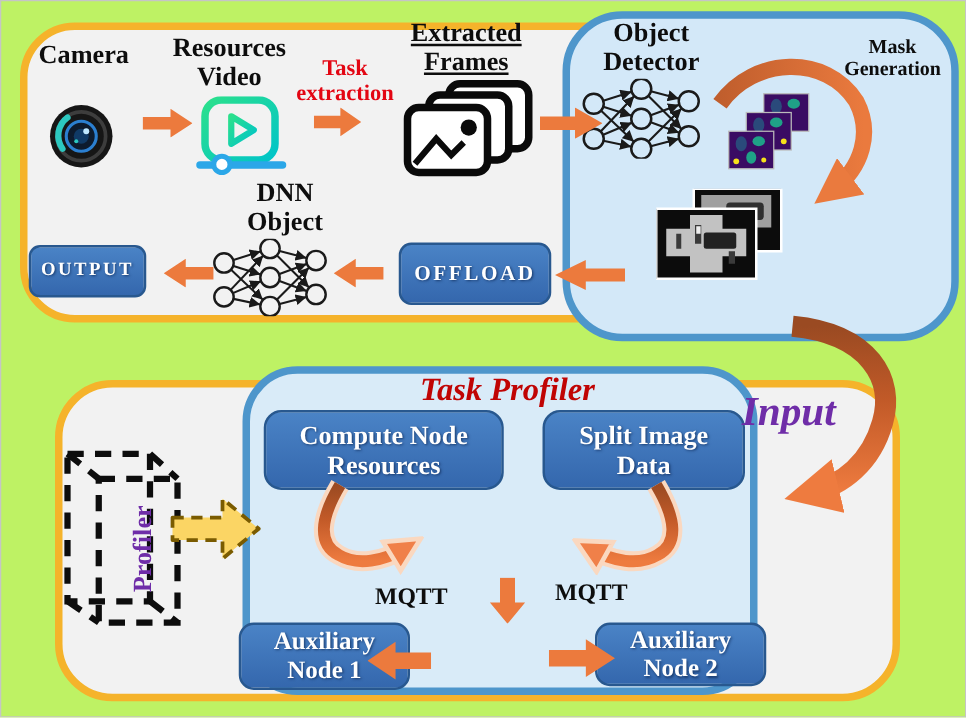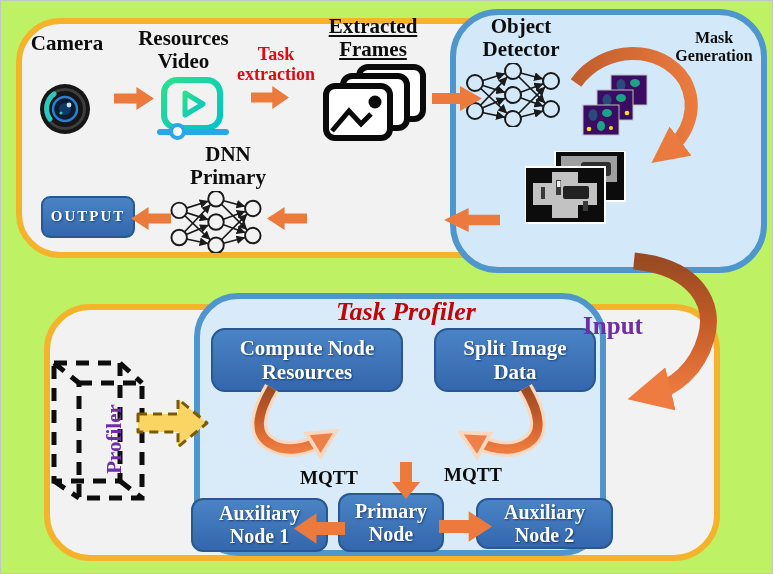--- a/index.html
+++ b/index.html
@@ -169,25 +169,26 @@
       <rect x="27" y="21" width="26" height="46" fill="#c2c2c2"></rect>
       <rect x="38" y="35" width="26" height="13" rx="2" fill="#222"></rect>
       <rect x="31" y="29" width="5" height="15" fill="#3a3a3a"></rect>
       <rect x="32" y="30" width="3.5" height="6" fill="#eee"></rect>
       <rect x="16" y="36" width="4" height="12" fill="#3a3a3a"></rect>
       <rect x="58" y="50" width="5" height="10" fill="#3a3a3a"></rect>
     </svg>
   </div>
 
 
+  <div class="btn" style="left:318px;top:193px;width:122px;height:50px;border-radius:10px;font-size:17px;letter-spacing:2px;">OFFLOAD</div>
   <div class="arr arr-l" style="left:443px;top:206px;width:56px;height:26px;"></div>
   <div class="arr arr-l" style="left:266px;top:205px;width:40px;height:25px;"></div>
 
   <div class="lbl" style="left:177px;top:142px;width:100px;font-size:21px;">DNN
-Primary</div>
+Object</div>
 
   <div class="icon nn nn-gray" style="left:167px;top:190px;">
     <svg width="96" height="62" viewBox="0 0 96 64">
       <g marker-end="url(#nnA)">
         <line x1="10" y1="20" x2="48" y2="8"></line>
           <line x1="10" y1="20" x2="48" y2="32"></line>
           <line x1="10" y1="20" x2="48" y2="56"></line>
         <line x1="10" y1="48" x2="48" y2="8"></line>
           <line x1="10" y1="48" x2="48" y2="32"></line>
           <line x1="10" y1="48" x2="48" y2="56"></line>
@@ -202,21 +203,21 @@
         <circle cx="10" cy="48" r="8"></circle>
       <circle cx="48" cy="8" r="8"></circle>
         <circle cx="48" cy="32" r="8"></circle>
         <circle cx="48" cy="56" r="8"></circle>
       <circle cx="86" cy="18" r="8"></circle>
         <circle cx="86" cy="46" r="8"></circle>
     </svg>
   </div>
 
   <div class="arr arr-l" style="left:130px;top:205px;width:40px;height:25px;"></div>
-  <div class="btn" style="left:40px;top:195px;width:94px;height:42px;border-radius:9px;font-size:15px;letter-spacing:2px;">OUTPUT</div>
+  <div class="btn" style="left:22px;top:195px;width:94px;height:42px;border-radius:9px;font-size:15px;letter-spacing:2px;">OUTPUT</div>
 
   <div class="icon" style="left:45px;top:355px;">
     <svg width="102" height="150" viewBox="0 0 102 150">
       <g fill="none" stroke="#0d0d0d" stroke-width="5" stroke-dasharray="13,9">
         <rect x="8" y="7" width="66" height="118"></rect>
         <rect x="33" y="27" width="63" height="115"></rect>
         <line x1="8" y1="7" x2="33" y2="27"></line>
         <line x1="74" y1="7" x2="96" y2="27"></line>
         <line x1="8" y1="125" x2="33" y2="142"></line>
         <line x1="74" y1="125" x2="96" y2="142"></line>
@@ -238,29 +239,27 @@
   <div class="btn" style="left:433px;top:327px;width:162px;height:64px;border-radius:14px;font-size:21px;">Split Image
 Data</div>
 
   <div class="lbl" style="left:293px;top:467px;width:70px;font-size:19px;">MQTT</div>
   <div class="lbl" style="left:437px;top:464px;width:70px;font-size:19px;">MQTT</div>
 
   <div class="arr arr-d" style="left:390px;top:461px;width:30px;height:37px;"></div>
 
   <div class="btn" style="left:190px;top:497px;width:137px;height:54px;border-radius:12px;font-size:20px;">Auxiliary
 Node 1</div>
-  <div class="btn" style="left:337px;top:492px;width:106px;height:59px;border-radius:12px;font-size:20px;">Primary
-Node</div>
   <div class="btn" style="left:475px;top:497px;width:137px;height:51px;border-radius:12px;font-size:20px;">Auxiliary
 Node 2</div>
 
   <div class="arr arr-l" style="left:293px;top:511px;width:51px;height:33px;"></div>
   <div class="arr arr-r" style="left:438px;top:509px;width:53px;height:33px;"></div>
 
-  <div class="lbl" style="left:572px;top:311px;width:80px;font-size:25px;color:#6F2DA8;">Input</div>
+  <div class="lbl" style="left:590px;top:311px;width:80px;font-size:33px;font-style:italic;color:#6F2DA8;">Input</div>
 
   <svg id="overlay" width="771" height="572" viewBox="0 0 771 572">
     <defs>
       <linearGradient id="gV" x1="0" y1="0" x2="0" y2="1">
         <stop offset="0" stop-color="#9A4A22"></stop>
           <stop offset=".45" stop-color="#C25A28"></stop>
           <stop offset="1" stop-color="#EE7B3F"></stop>
       </linearGradient>
       <linearGradient id="gH" x1="0" y1="0" x2="1" y2="0">
         <stop offset="0" stop-color="#C05E2D"></stop>

